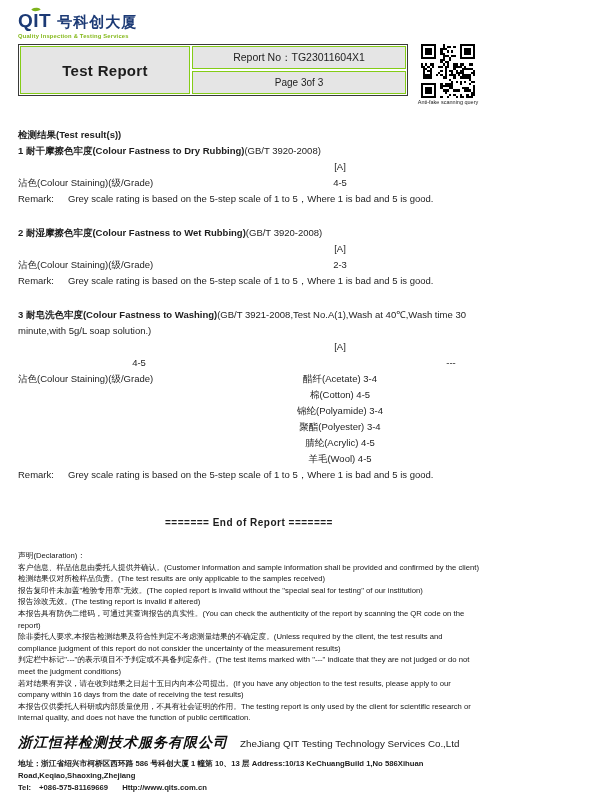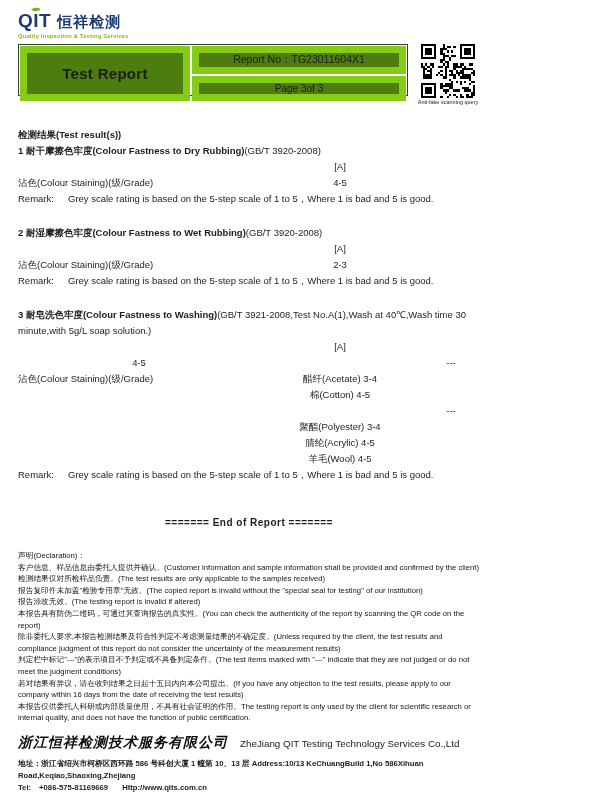--- a/index.html
+++ b/index.html
@@ -17,21 +17,21 @@
         border-radius:0 100% 0 100%;transform:rotate(-28deg);}
   .logo-cn{font-size:15px;font-weight:bold;color:#1c3a75;line-height:20px;letter-spacing:1px;}
   .logo-tagline{font-size:5.8px;font-weight:bold;color:#85b91c;margin-top:1px;letter-spacing:0.2px;}
   
   .header-flex{display:flex;margin-top:5px;align-items:flex-start;}
   .header-table{
     flex:1;height:52px;box-sizing:border-box;border:1px solid #3a3a3a;
     display:grid;grid-template-columns:170px 1fr;grid-template-rows:1fr 1fr;
     gap:2px;padding:1px;
   }
-  .hcell{border:7px solid #84cc16;display:flex;align-items:center;justify-content:center;background:#4d7c0f;}
+  .hcell{border:1px solid #84cc16;display:flex;align-items:center;justify-content:center;background:#e5e5e5;}
   .cell-title{grid-row:1/3;font-size:15px;font-weight:bold;letter-spacing:0.3px;}
   .cell-report{font-size:10.5px;}
   .cell-page{font-size:10px;}
   .qr-block{width:64px;margin-left:8px;text-align:center;}
   .qr-block svg{display:block;margin:0 auto;}
   .qr-caption{font-size:5.5px;white-space:nowrap;margin-top:1px;color:#222;}
   
   .results-heading{font-size:9.5px;font-weight:bold;line-height:16px;margin-top:22px;}
   .section{margin-top:0;}
   .section + .section{margin-top:18px;}
@@ -57,21 +57,21 @@
   .telrow .gap1{width:8px;} .telrow .gap2{width:14px;}
 </style>
 </head>
 <body>
 
 <div class="page">
 
   <div>
     <div class="logo-row">
       <span class="logo-qit"><span>Q</span><span class="logo-i"><span class="leaf"></span><span>I</span></span><span>T</span></span>
-      <span class="logo-cn">恒祥检测</span>
+      <span class="logo-cn">号科创大厦</span>
     </div>
     <div class="logo-tagline">Quality Inspection &amp; Testing Services</div>
   </div>
 
   <div class="header-flex">
     <div class="header-table">
       <div class="hcell cell-title">Test Report</div>
       <div class="hcell cell-report">Report No：TG23011604X1</div>
       <div class="hcell cell-page">Page 3of 3</div>
     </div>
@@ -320,20 +320,21 @@
         <span class="req">---</span>
     </div>
     <div class="trow">
       <span class="lbl"></span>
         <span class="val">棉(Cotton) 4-5</span>
         <span></span>
         <span class="req">---</span>
     </div>
     <div class="trow">
       <span class="lbl"></span>
+        <span class="val">锦纶(Polyamide) 3-4</span>
         <span></span>
         <span class="req">---</span>
     </div>
     <div class="trow">
       <span class="lbl"></span>
         <span class="val">聚酯(Polyester) 3-4</span>
         <span></span>
         <span class="req">---</span>
     </div>
     <div class="trow">

